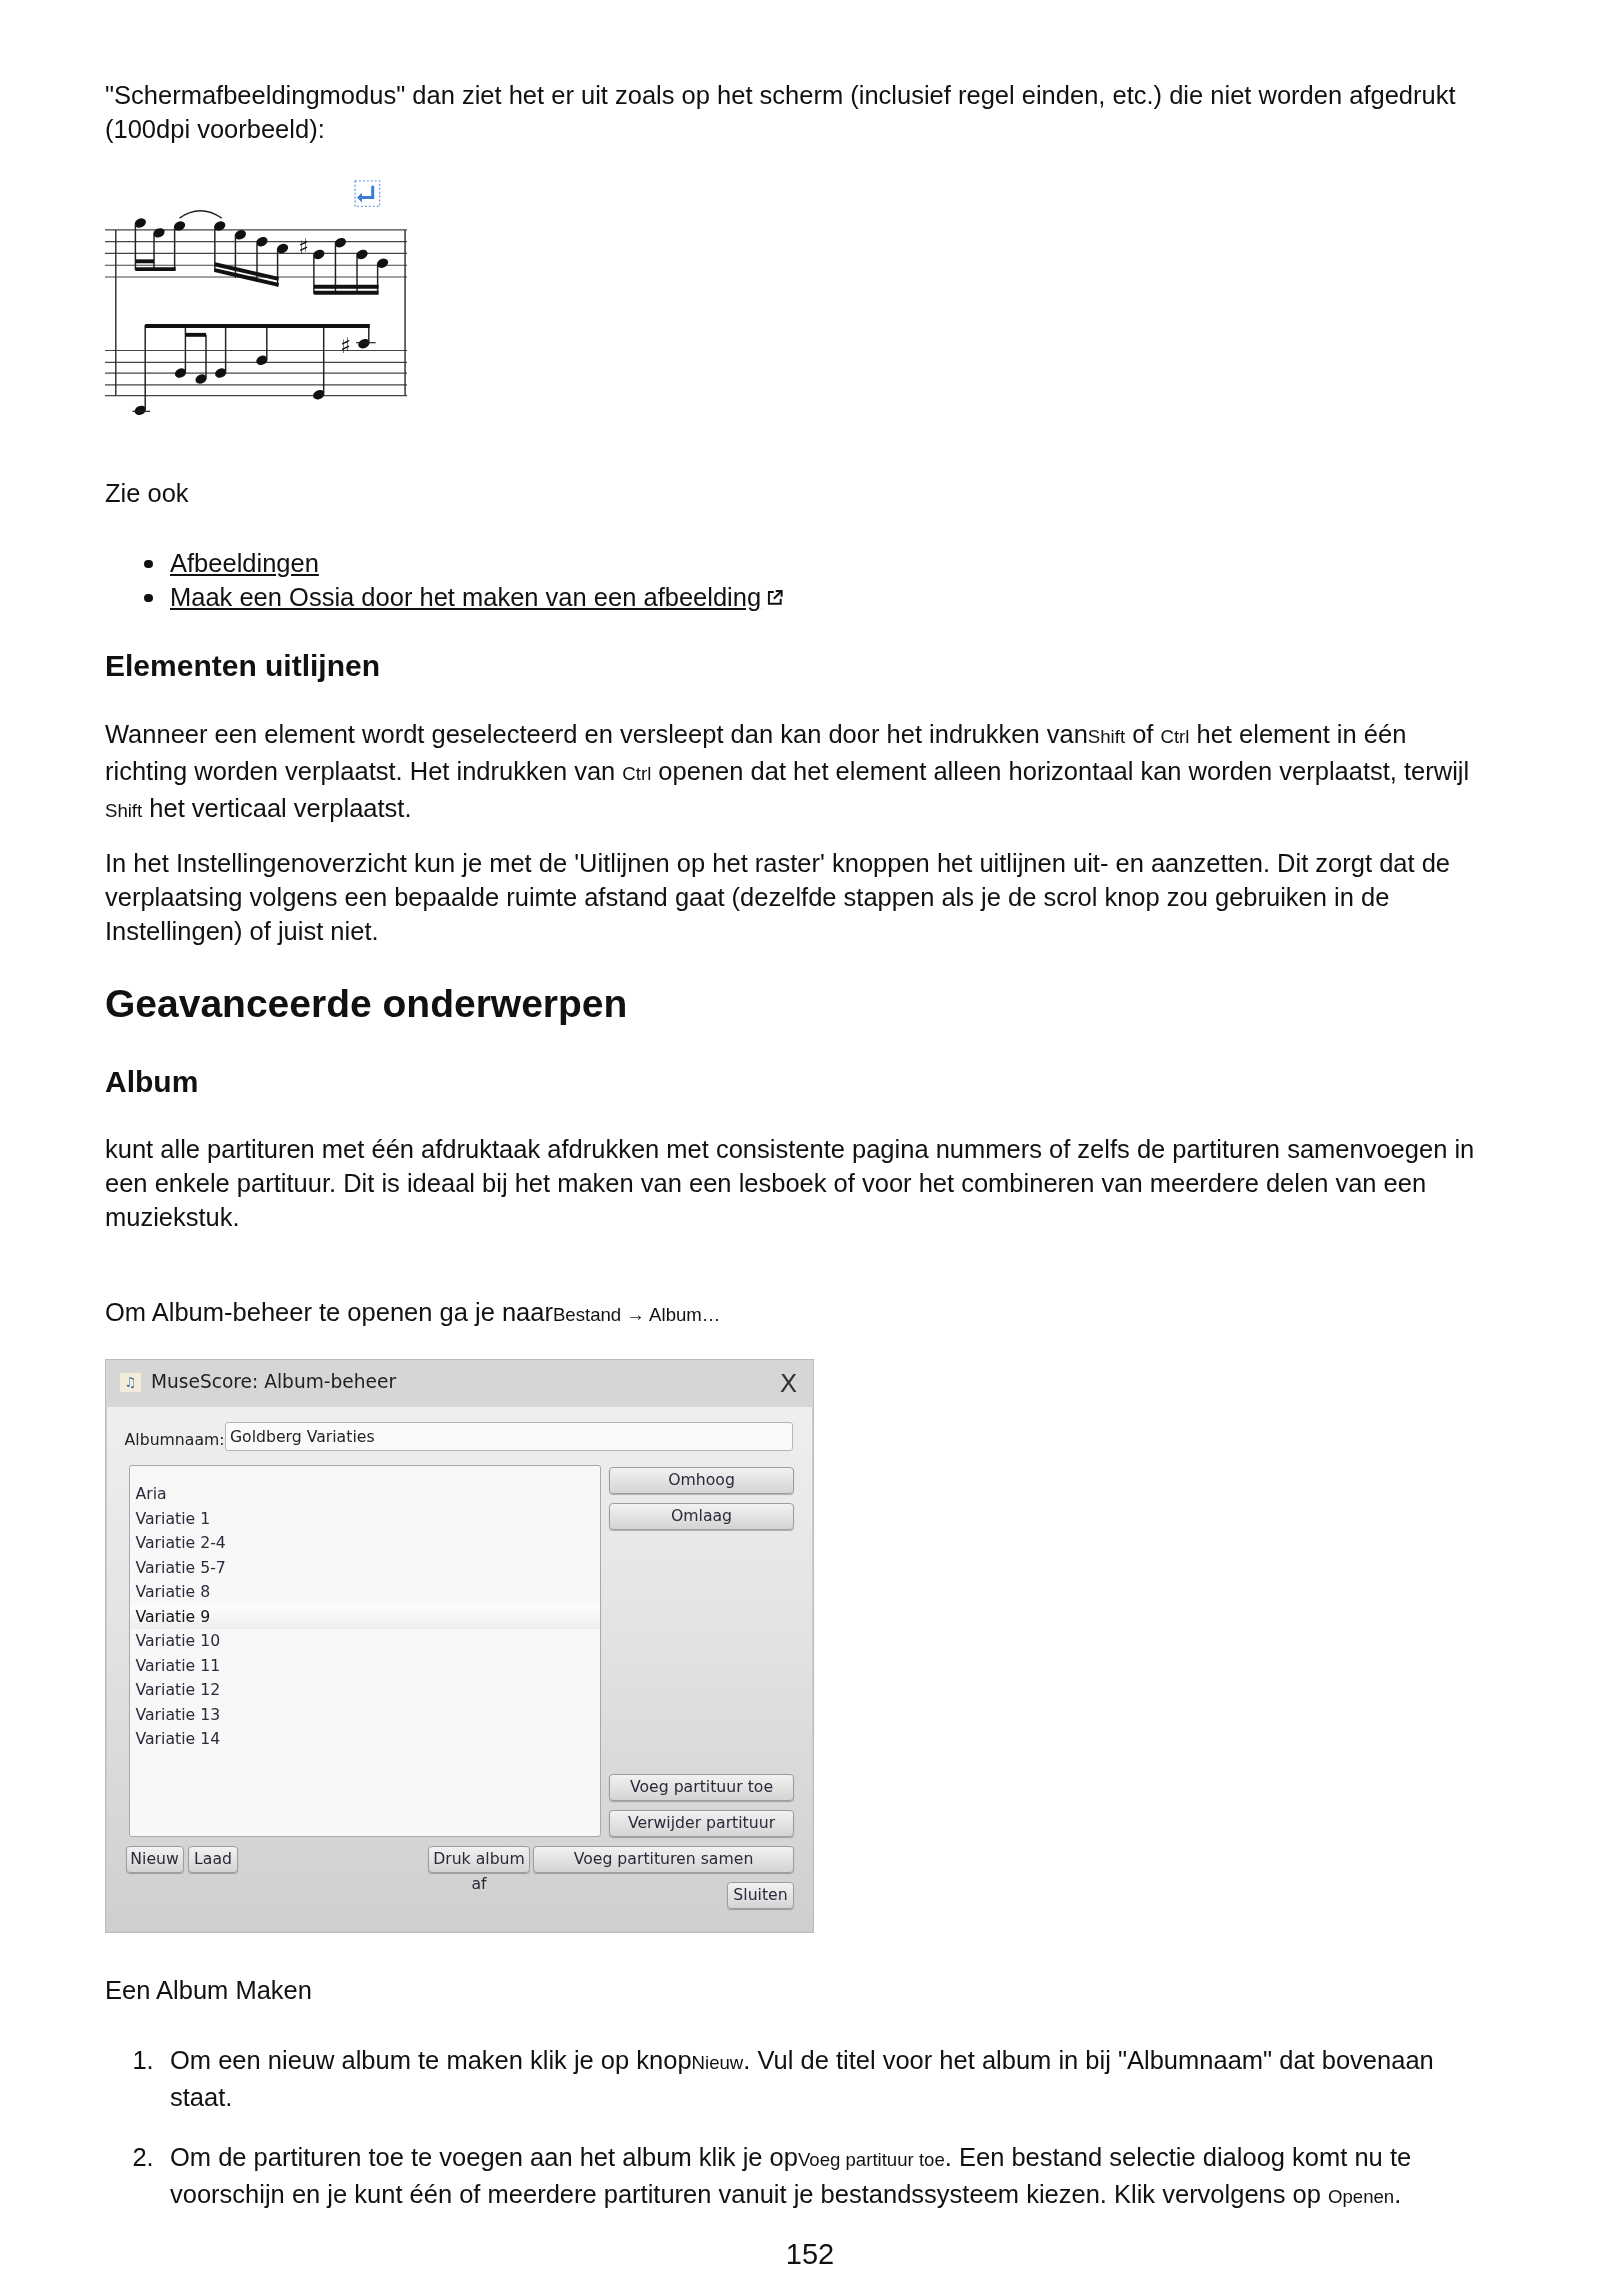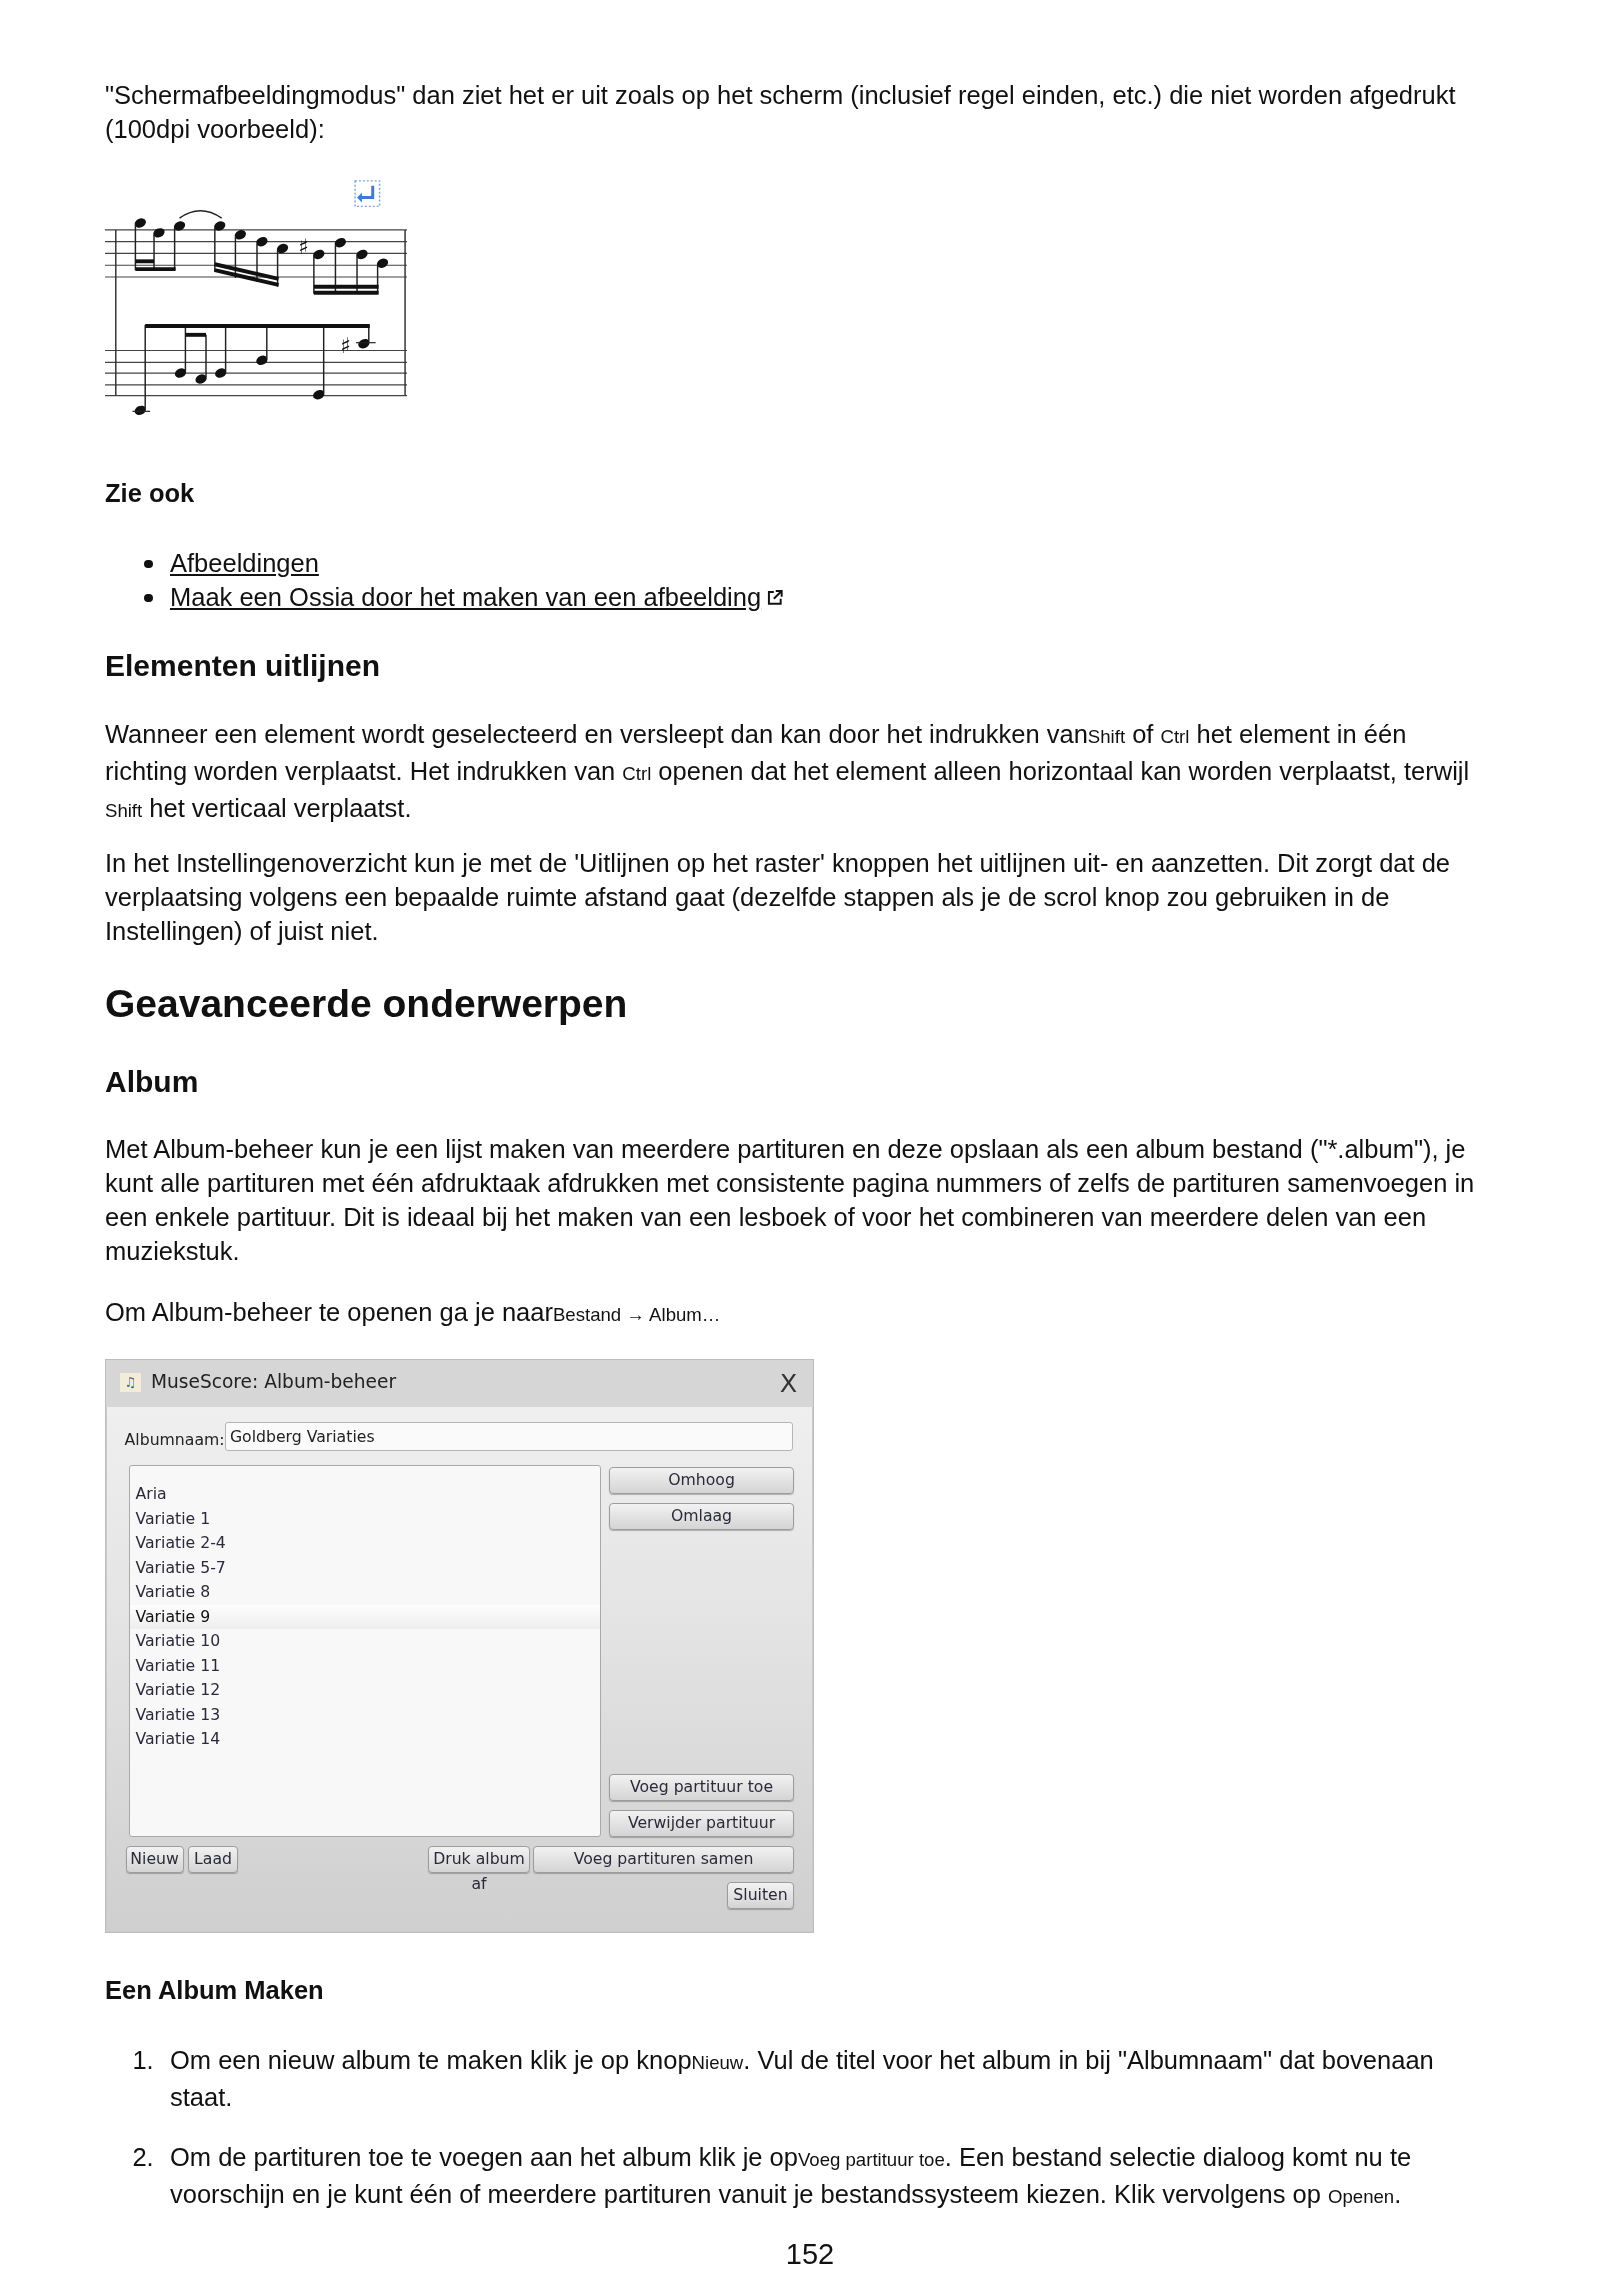--- a/index.html
+++ b/index.html
@@ -4,21 +4,21 @@
 <style>
   html, body { margin: 0; padding: 0; background: #ffffff; }
   body {
     width: 1620px; height: 2293px; position: relative; overflow: hidden;
     font-family: "Liberation Sans", sans-serif; color: #111;
   }
   p, .para { font-size: 25.5px; line-height: 34px; margin: 0; }
   .kbd { font-size: 18.6px; }
   .abs { position: absolute; }
   a.link { color: #111; text-decoration: underline; }
-  h4 { font-size: 25.5px; font-weight: bold; margin: 0; text-align: center; }
+  h4 { font-size: 25.5px; font-weight: normal; margin: 0; text-align: center; }
   h3 { font-size: 30px; font-weight: bold; margin: 0; }
   h2 { font-size: 39px; font-weight: bold; margin: 0; }
   ul.seealso { list-style: none; margin: 0; padding: 0; }
   ul.seealso li { font-size: 25.5px; line-height: 34px; position: relative; padding-left: 65px; }
   ul.seealso li::before { content: ""; position: absolute; left: 39px; top: 13.7px; width: 8.8px; height: 8.8px; border-radius: 50%; background: #111; }
   .ext-icon { display: inline-block; width: 19.6px; height: 19.6px; vertical-align: -2px; margin-left: 3.9px; }
   ol.steps { margin: 0; padding: 0; list-style: none; }
   ol.steps li { position: relative; padding-left: 65px; font-size: 25.5px; line-height: 34px; }
   ol.steps li .num { position: absolute; left: 27.4px; top: 0; }
 
@@ -173,21 +173,20 @@
 <div class="abs para" style="left:105px; top:846px; width:1431px;">
   <div>In het Instellingenoverzicht kun je met de 'Uitlijnen op het raster' knoppen het uitlijnen uit- en aanzetten. Dit zorgt dat de</div>
   <div>verplaatsing volgens een bepaalde ruimte afstand gaat (dezelfde stappen als je de scrol knop zou gebruiken in de</div>
   <div>Instellingen) of juist niet.</div>
 </div>
 
 <h2 class="abs" style="left:105px; top:982px;">Geavanceerde onderwerpen</h2>
 
 <h3 class="abs" style="left:105px; top:1065px;">Album</h3>
 <div class="abs para" style="left:105px; top:1132px; width:1431px;">
-  <div>Met Album-beheer kun je een lijst maken van meerdere partituren en deze opslaan als een album bestand ("*.album"), je</div>
   <div>kunt alle partituren met één afdruktaak afdrukken met consistente pagina nummers of zelfs de partituren samenvoegen in</div>
   <div>een enkele partituur. Dit is ideaal bij het maken van een lesboek of voor het combineren van meerdere delen van een</div>
   <div>muziekstuk.</div>
 </div>
 <div class="abs para" style="left:105px; top:1295px;">
   <span>Om Album-beheer te openen ga je naar</span><span class="kbd">Bestand → Album…</span>
 </div>
 
 <div class="dialog">
   <div class="dlg-titlebar">

